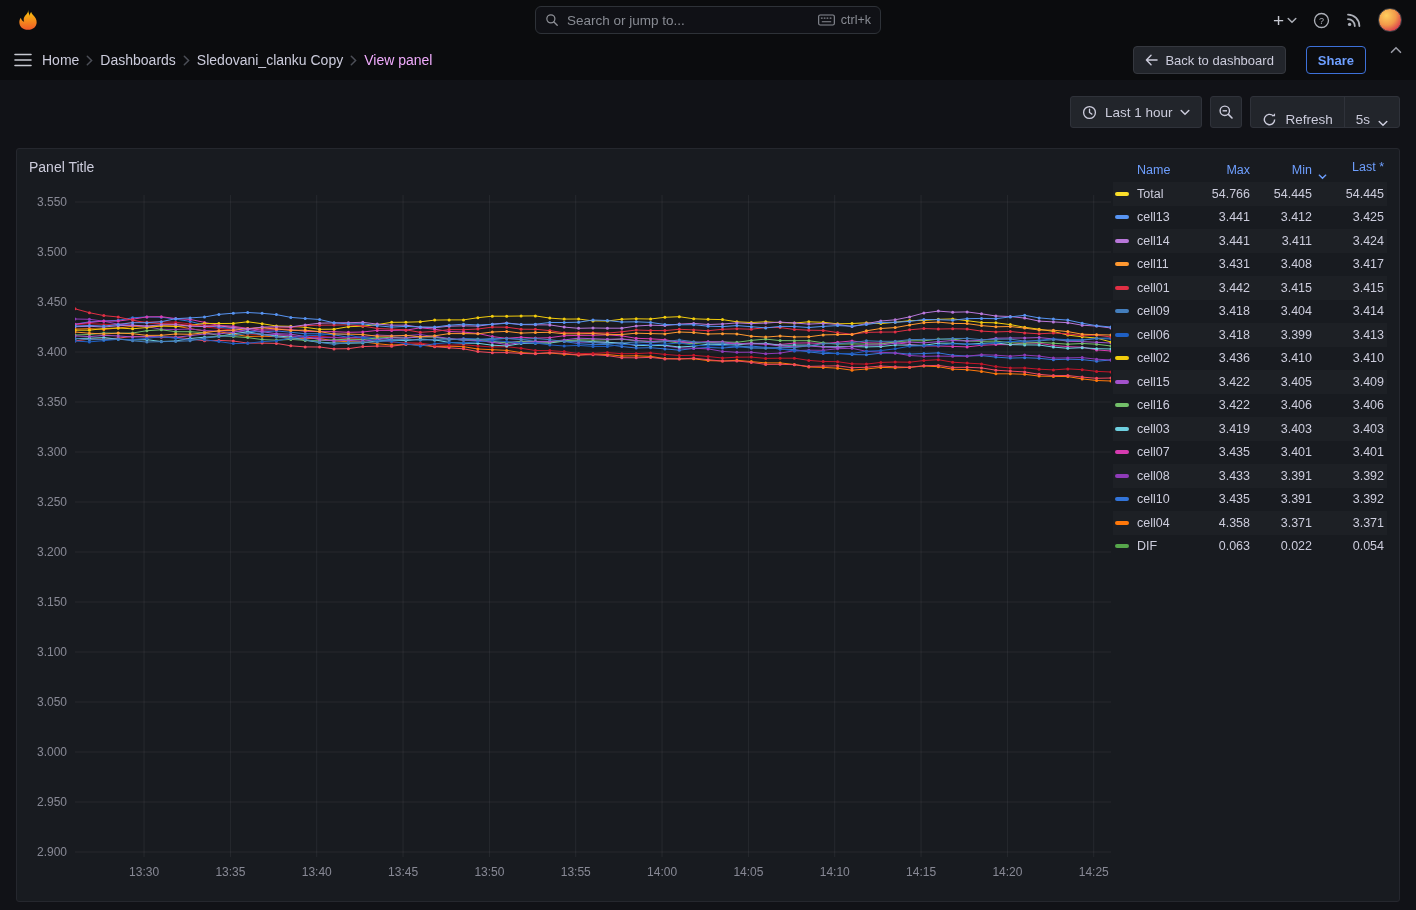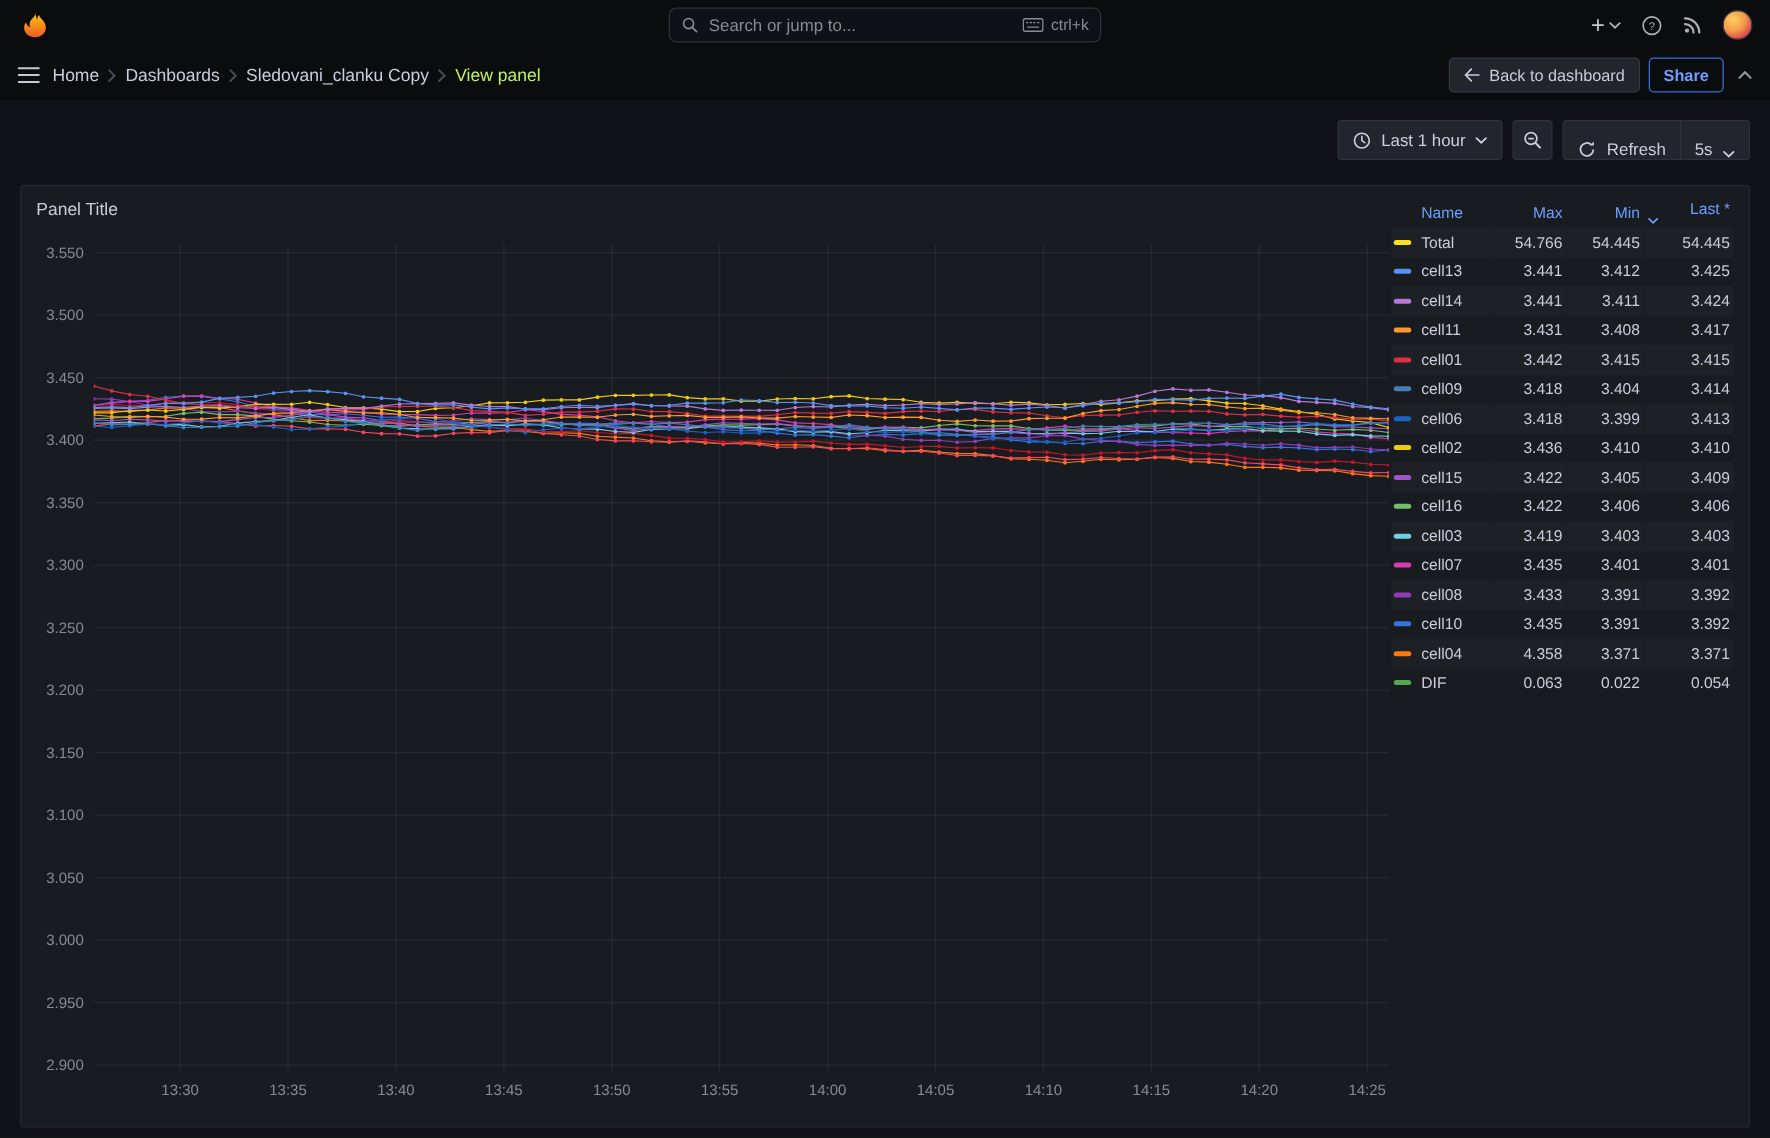--- a/index.html
+++ b/index.html
@@ -20,23 +20,23 @@
   .plus{font-size:19px;line-height:1;color:#c7c9d1}
   .icon-btn{cursor:pointer;display:flex;align-items:center;color:#adb0b8}
   .avatar{width:24px;height:24px;border-radius:50%;cursor:pointer;
     background:radial-gradient(circle at 34% 30%,#ffcf5e 0%,#f2994a 45%,#d93a4e 80%,#8a2040 100%);
     border:1px solid #3a3d44}
   
   .crumbbar{height:40px;display:flex;align-items:center;padding:0 14px;gap:10px}
   .hamburger{cursor:pointer;color:#c7c9d1;display:flex;align-items:center}
   .crumbs{display:flex;align-items:center;gap:7px;font-size:14px}
   .crumb{color:#ccccdc;cursor:pointer}
-  .crumb.current{color:#bef264;cursor:default}
+  .crumb.current{color:#f0abfc;cursor:default}
   .crumb-sep{color:#4c4f57;display:flex;align-items:center}
-  .crumb-actions{margin-left:auto;display:flex;align-items:center;gap:7px}
+  .crumb-actions{margin-left:auto;display:flex;align-items:flex-start;gap:20px}
   .btn{height:28px;display:inline-flex;align-items:center;gap:7px;padding:0 11px;
     border-radius:4px;font-size:13px;cursor:pointer;white-space:nowrap}
   .btn-back{background:#22252b;border:1px solid #35383f;color:#ccccdc}
   .btn-share{background:transparent;border:1px solid #3d71d9;color:#6e9fff;font-weight:700}
   .chev-up{color:#9a9ca6;cursor:pointer;margin-left:4px;display:flex}
   
   .toolbar{display:flex;justify-content:flex-end;align-items:center;gap:8px;padding:16px 16px 0}
   .tbtn{height:32px;background:#22252b;border:1px solid #2f323a;border-radius:3px;
     display:inline-flex;align-items:center;gap:8px;padding:0 11px;color:#ccccdc;
     font-size:13.5px;font-weight:500;cursor:pointer}

